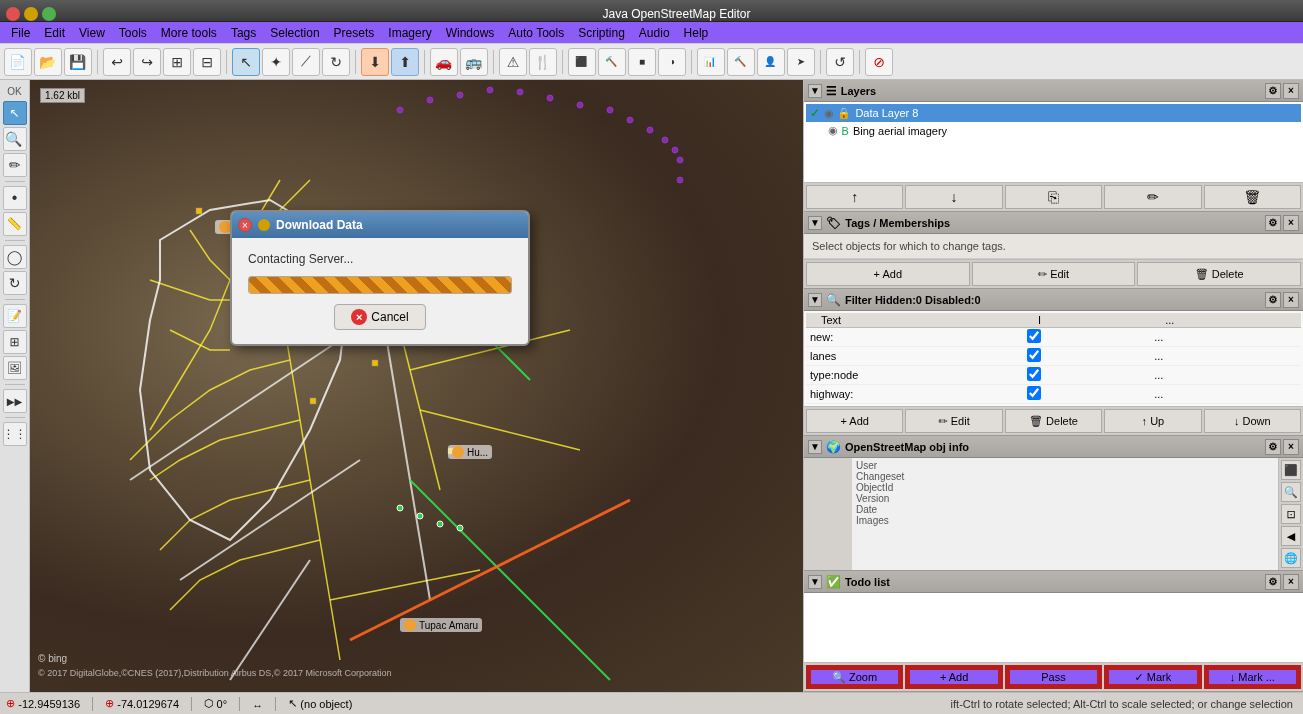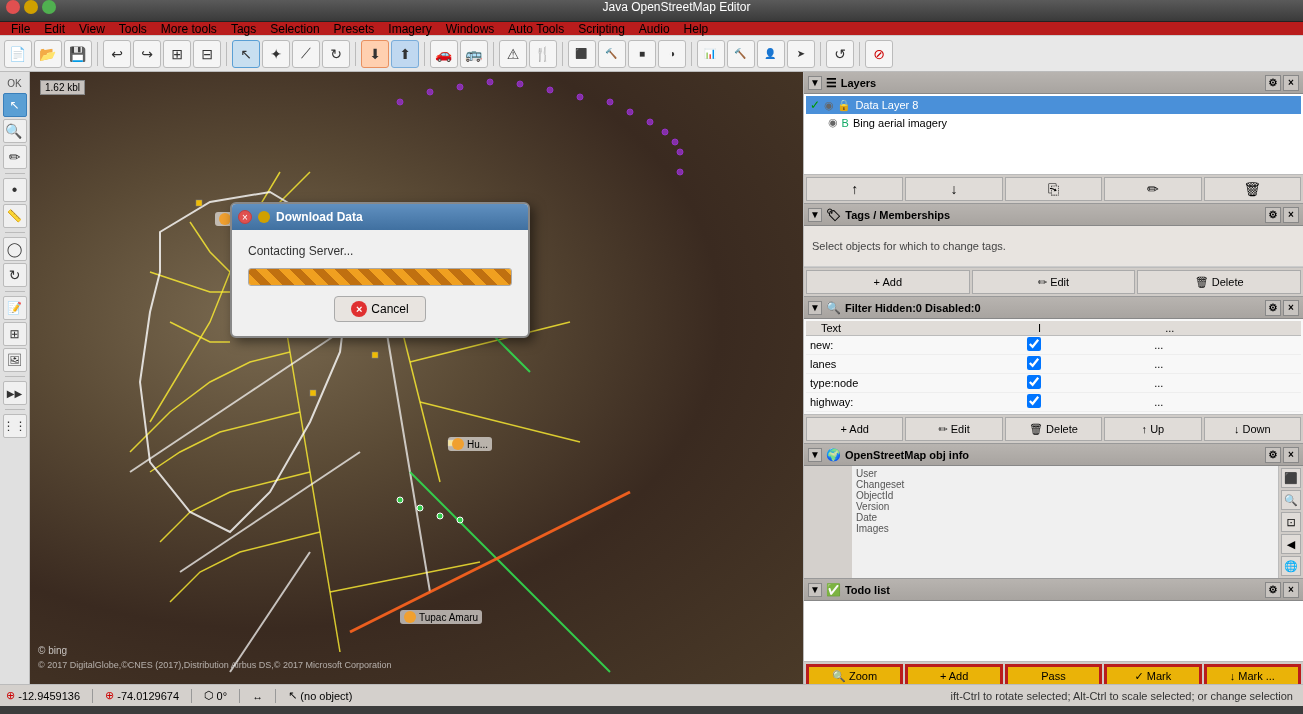--- a/index.html
+++ b/index.html
@@ -3,37 +3,37 @@
   <meta charset="utf-8">
   <style>
     * { box-sizing: border-box; margin: 0; padding: 0; }
     body { width: 1303px; height: 714px; overflow: hidden; font-family: 'Segoe UI', Arial, sans-serif; font-size: 12px; background: #3c3c3c; }
 
     
     #titlebar {
       height: 22px;
       background: linear-gradient(to bottom, #5a5a5a, #3a3a3a);
       display: flex;
-      align-items: flex-start;
+      align-items: flex-end;
       padding: 0 6px;
       color: #fff;
       font-size: 12px;
       border-bottom: 1px solid #222;
     }
     #titlebar .title { flex: 1; text-align: center; }
     #titlebar .win-buttons { display: flex; gap: 4px; }
     .winbtn { width: 14px; height: 14px; border-radius: 50%; border: none; cursor: pointer; }
     .winbtn.close { background: #e05050; }
     .winbtn.min { background: #d0a000; }
     .winbtn.max { background: #50b050; }
 
     
     #menubar {
-      height: 14px;
-      background: #b91c1c;
+      height: 22px;
+      background: #8b5cf6;
       display: flex;
       align-items: center;
       padding: 0 4px;
       border-bottom: 1px solid #ccc;
       font-size: 12px;
     }
     .menu-item {
       padding: 2px 7px;
       cursor: pointer;
       color: #000;
@@ -214,21 +214,21 @@
       border: 1px solid #aaa;
       background: #e0dcd8;
       cursor: pointer;
       display: flex; align-items: center; justify-content: center;
       font-size: 14px;
     }
 
     
     #tags-panel { flex: 0 0 auto; }
     .tags-hint {
-      padding: 14px 8px;
+      padding: 6px 8px;
       font-size: 11px;
       color: #444;
       background: #e8e4e0;
       border-bottom: 1px solid #ccc;
     }
     .tags-toolbar {
       display: flex; gap: 2px; padding: 2px; background: #d0ccc8;
       border-top: 1px solid #bbb;
     }
     .tags-tb-btn {
@@ -307,22 +307,22 @@
       background: #fff;
       flex: 1;
       min-height: 60px;
     }
     .todo-toolbar {
       display: flex; gap: 2px; padding: 2px; background: #d0ccc8;
       border-top: 1px solid #bbb;
     }
     .todo-tb-btn {
       flex: 1; height: 24px;
-      border: 3px solid #b91c1c;
-      background: #eab308;
+      border: 5px solid #b91c1c;
+      background: #8b5cf6;
       cursor: pointer;
       display: flex; align-items: center; justify-content: center;
       font-size: 11px;
       gap: 3px;
       white-space: nowrap;
     }
 
     
     #statusbar {
       height: 22px;

